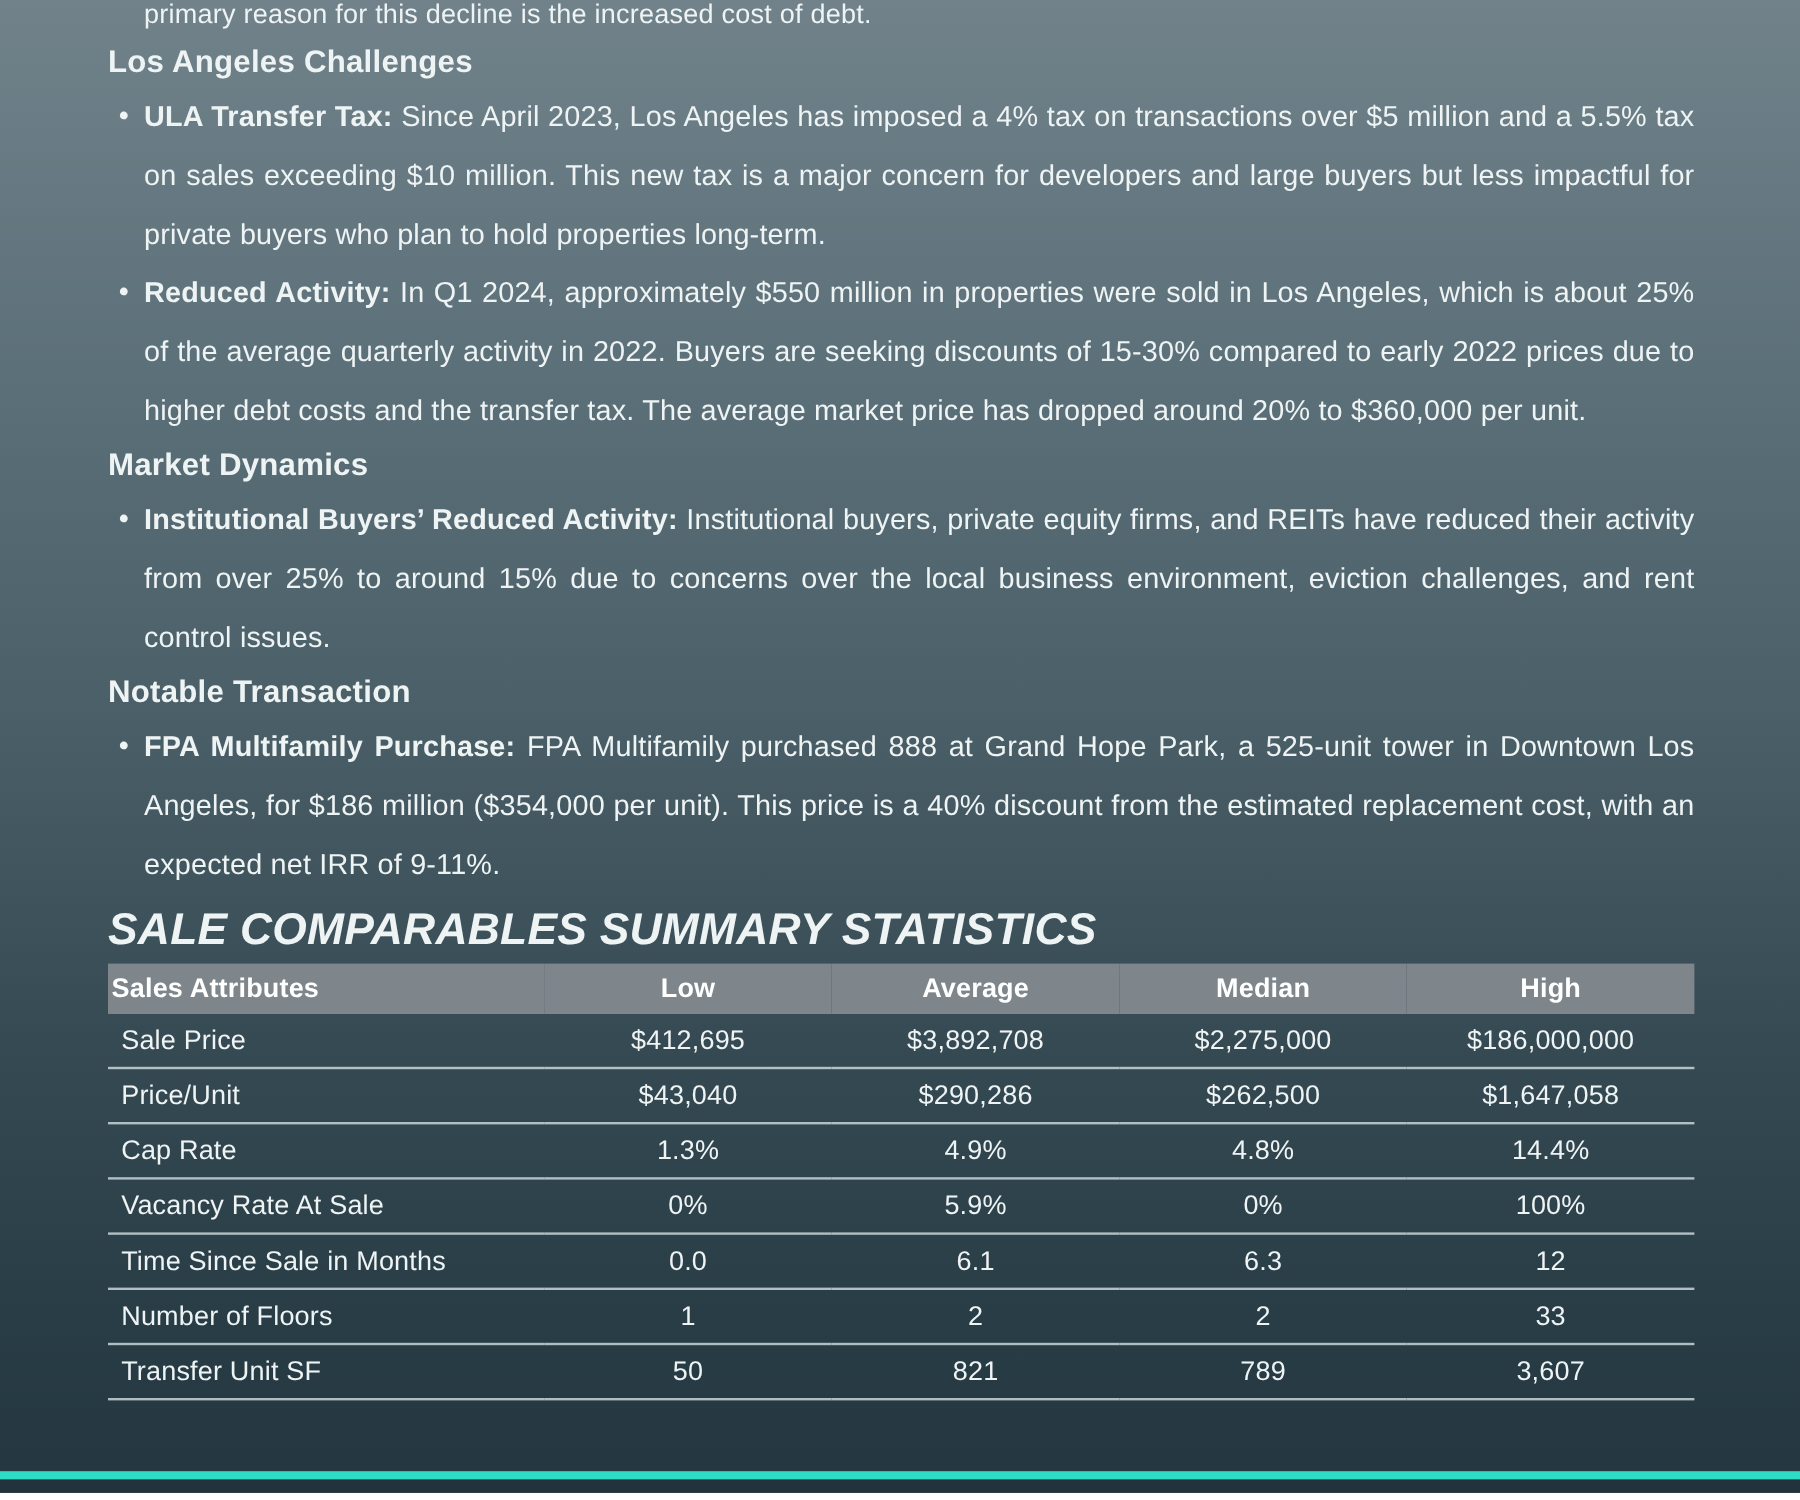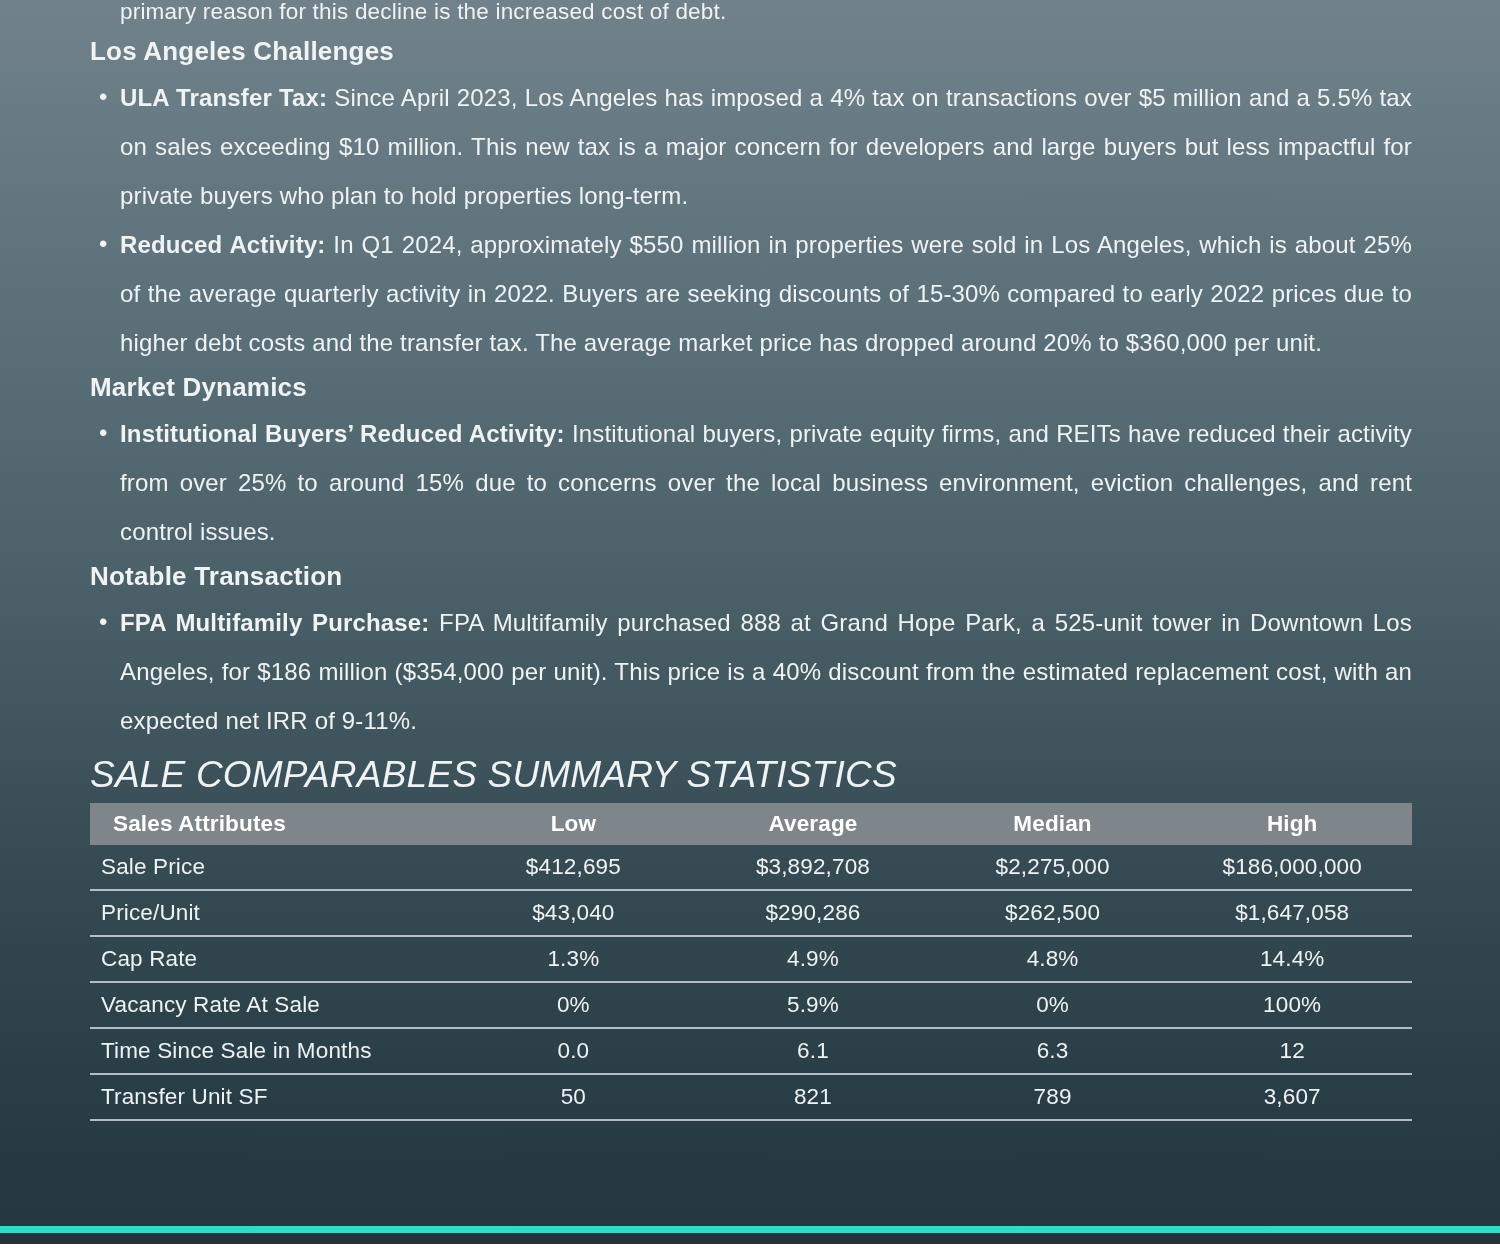--- a/index.html
+++ b/index.html
@@ -29,35 +29,35 @@
     font-size:24px; line-height:49px; letter-spacing:0.15px;
     text-align:justify;
   }
   ul.bullets li::before {
     content:"\2022"; position:absolute; left:9px; top:-1px;
     font-size:24px;
   }
   .bold-lead { font-weight:bold; }
 
   .table-title {
-    font-size:37px; font-weight:normal; font-style:italic;
+    font-size:37px; font-weight:bold; font-style:italic;
     line-height:44px; margin:8px 0 6px 0; letter-spacing:0.2px;
   }
 
   table.summary {
     width:100%; border-collapse:collapse; table-layout:fixed;
     font-size:22.5px; letter-spacing:0.15px;
   }
   table.summary col.c-attr { width:27.5%; }
   table.summary col.c-val  { width:18.125%; }
   table.summary thead th {
     background:#7e868c; color:#ffffff; font-weight:bold;
     height:42px; text-align:center; padding:0;
   }
-  table.summary thead th.attr { text-align:left; padding-left:23px; }
+  table.summary thead th.attr { text-align:left; padding-left:3px; }
   table.summary tbody td {
     height:44px; text-align:center; padding:0;
     border-bottom:2px solid rgba(215,226,229,0.78);
   }
   table.summary tbody td.attr { text-align:left; padding-left:11px; }
 
   .footer-line { position:absolute; left:0; top:1232px; width:100%; height:7px; background:#2edcc6; }
   .footer-bar  { position:absolute; left:0; top:1239px; width:100%; height:11px; background:#22333d; }
 </style>
 </head>
@@ -133,20 +133,27 @@
           <td>100%</td>
         </tr>
         <tr>
           <td class="attr">Time Since Sale in Months</td>
           <td>0.0</td>
           <td>6.1</td>
           <td>6.3</td>
           <td>12</td>
         </tr>
         <tr>
+          <td class="attr">Number of Floors</td>
+          <td>1</td>
+          <td>2</td>
+          <td>2</td>
+          <td>33</td>
+        </tr>
+        <tr>
           <td class="attr">Transfer Unit SF</td>
           <td>50</td>
           <td>821</td>
           <td>789</td>
           <td>3,607</td>
         </tr>
       </tbody>
     </table>
   </div>
 

